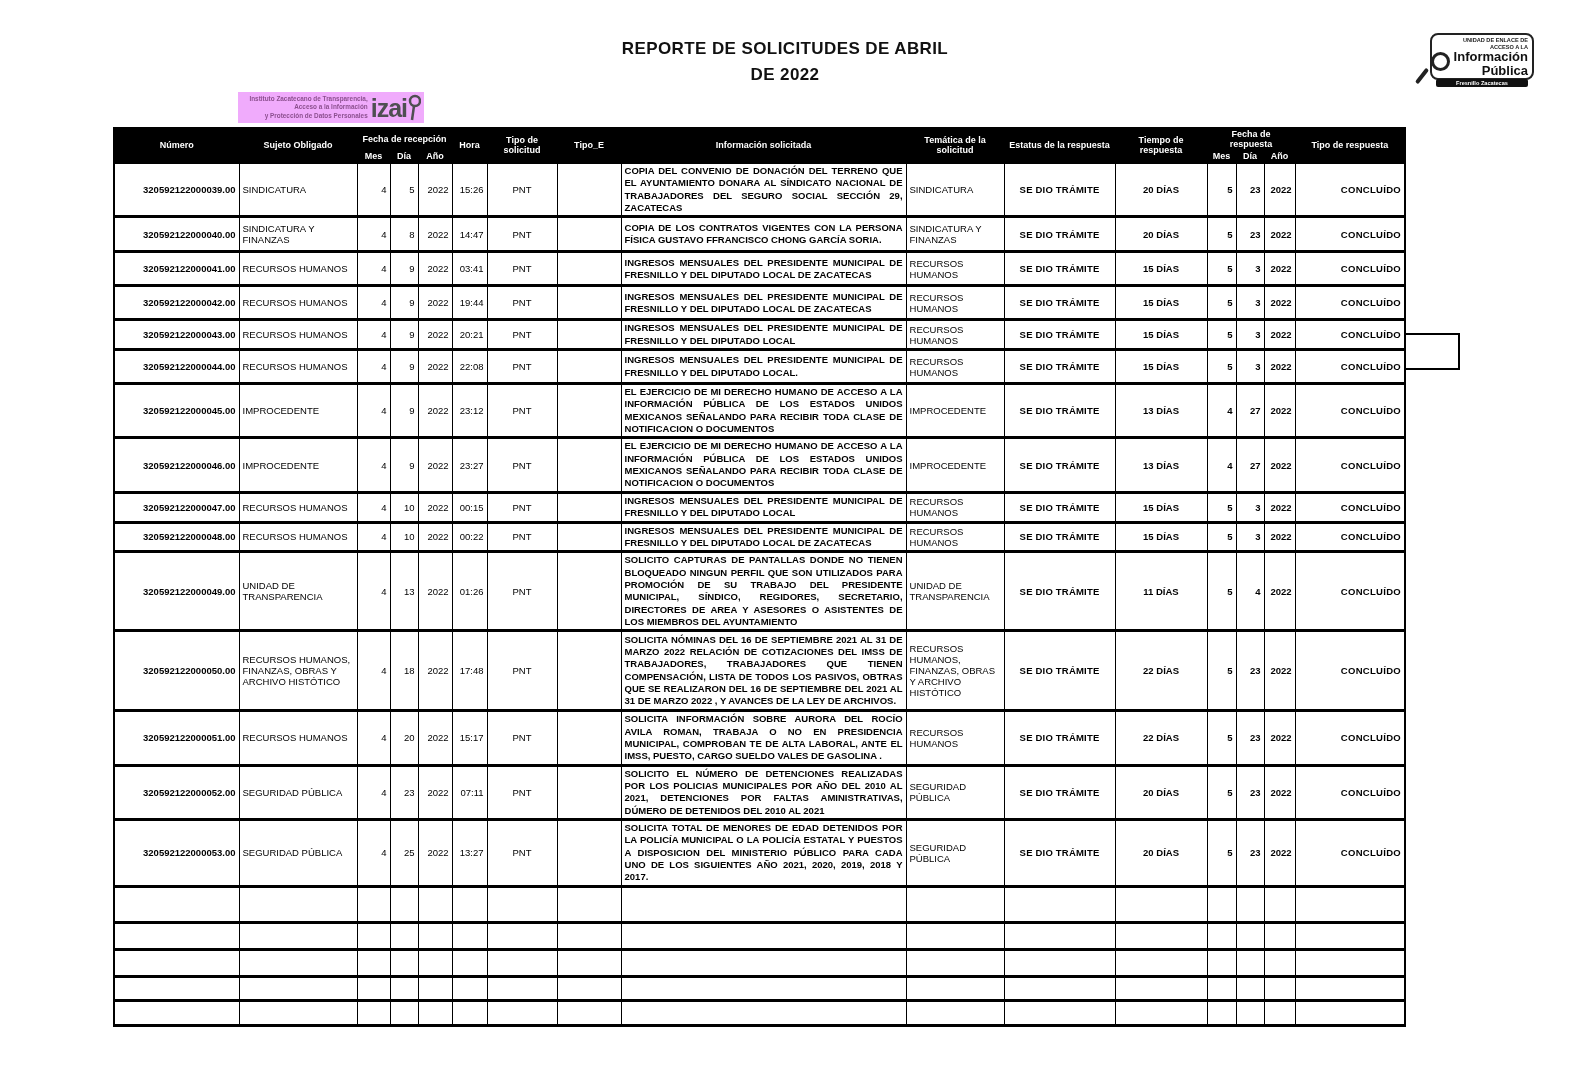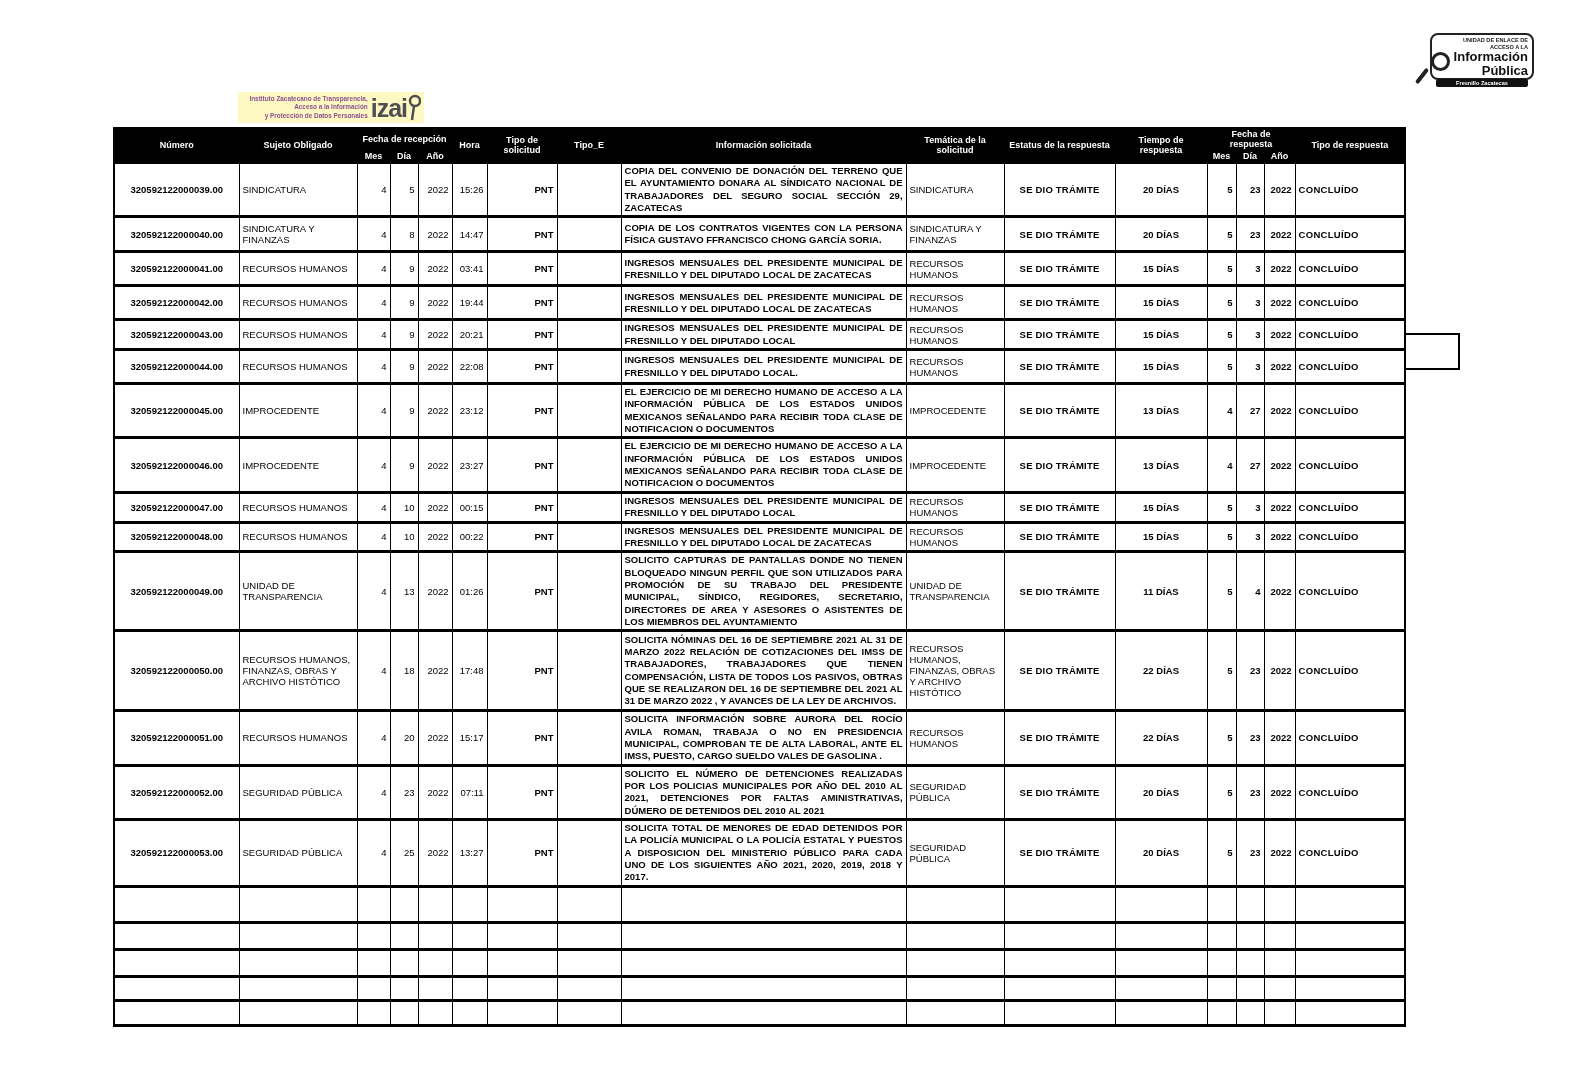--- a/index.html
+++ b/index.html
@@ -5,21 +5,21 @@
   html,body{margin:0;padding:0;background:#fff;}
   .page{position:relative;width:1588px;height:1083px;background:#ffffff;
         font-family:"Liberation Sans",sans-serif;color:#000;overflow:hidden;}
 
   
   .title-block{position:absolute;left:0;top:36px;width:1570px;text-align:center;}
   .title-line{font-size:17px;font-weight:bold;color:#111;letter-spacing:.4px;line-height:26px;}
 
   
   .izai-logo{position:absolute;left:238px;top:92px;width:186px;height:31px;
-             background:#fef9c3;display:flex;align-items:center;justify-content:flex-end;
+             background:#f0abfc;display:flex;align-items:center;justify-content:flex-end;
              padding:1px 3px;box-sizing:border-box;}
   .izai-org{font-size:6.4px;font-weight:bold;color:#8b4f8e;text-align:right;line-height:1.3;
             margin-right:3px;white-space:nowrap;}
   .izai-brand{font-size:25px;font-weight:bold;color:#4f4f52;letter-spacing:-1px;line-height:28px;}
   .izai-mag{margin-left:1px;}
 
   
   .unidad-logo{position:absolute;left:1430px;top:33px;width:104px;height:47px;
                border:2px solid #222;border-radius:8px;background:#fff;
                box-sizing:border-box;padding:2px 4px 0 4px;text-align:right;overflow:visible;}
@@ -34,42 +34,46 @@
 
   
   table.report{position:absolute;left:113px;top:127px;width:1291px;border-collapse:collapse;
                table-layout:fixed;border:2px solid #000;}
   table.report th{background:#000;color:#fff;font-size:9px;font-weight:bold;
                   border:1px solid #000;padding:0 2px;text-align:center;}
   table.report td{border:1px solid #000;border-top-width:3px;border-bottom-width:3px;
                   font-size:9.5px;padding:1px 3px;vertical-align:middle;overflow:hidden;
                   background:#fff;}
   td.gray{background:#d2d2d2;}
-  .c-numero{text-align:center;font-weight:bold;}
+  .c-numero{text-align:right;font-weight:bold;}
   .c-sujeto{text-align:left;}
   .c-mes,.c-dia,.c-anio,.c-hora{text-align:right;}
-  .c-tipo_solicitud{text-align:right;font-weight:bold;}
+  .c-tipo_solicitud{text-align:center;}
   .c-tipo_e{border-left-width:2px;}
   .c-informacion{text-align:justify;font-weight:bold;line-height:1.3;border-left-width:2px;padding:2px 4px;}
   .c-tematica{text-align:left;}
   .c-estatus{text-align:center;font-weight:bold;border-left-width:2px;letter-spacing:.2px;}
   .c-tiempo{text-align:center;font-weight:bold;border-left-width:2px;}
   .c-r_mes{border-left-width:2px;}
   .c-r_mes,.c-r_dia,.c-r_anio{text-align:right;font-weight:bold;}
-  .c-tipo_respuesta{text-align:left;font-weight:bold;border-left-width:2px;letter-spacing:.3px;}
+  .c-tipo_respuesta{text-align:right;font-weight:bold;border-left-width:2px;letter-spacing:.3px;}
 
   
   .stray-box{position:absolute;left:1404px;top:333px;width:56px;height:37px;
              border:2px solid #000;background:#fff;box-sizing:border-box;}
 </style>
 </head>
 <body>
 
 <div class="page">
 
+  <div class="title-block">
+    <div class="title-line">REPORTE DE SOLICITUDES  DE ABRIL</div>
+    <div class="title-line">DE 2022</div>
+  </div>
 
   <div class="unidad-logo">
     <div class="unidad-small">UNIDAD DE ENLACE DE</div>
     <div class="unidad-small">ACCESO A LA</div>
     <div class="unidad-big">Información</div>
     <div class="unidad-big">Pública</div>
     <div class="unidad-footer">Fresnillo Zacatecas</div>
     <div class="unidad-circle"></div>
     <div class="unidad-handle"></div>
   </div>

